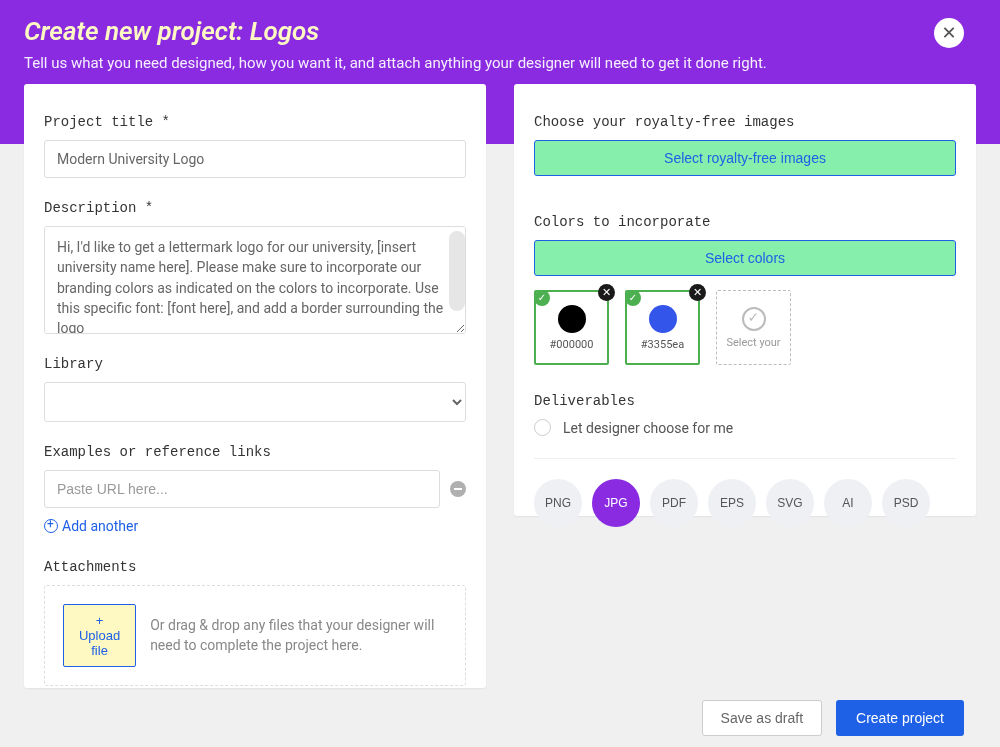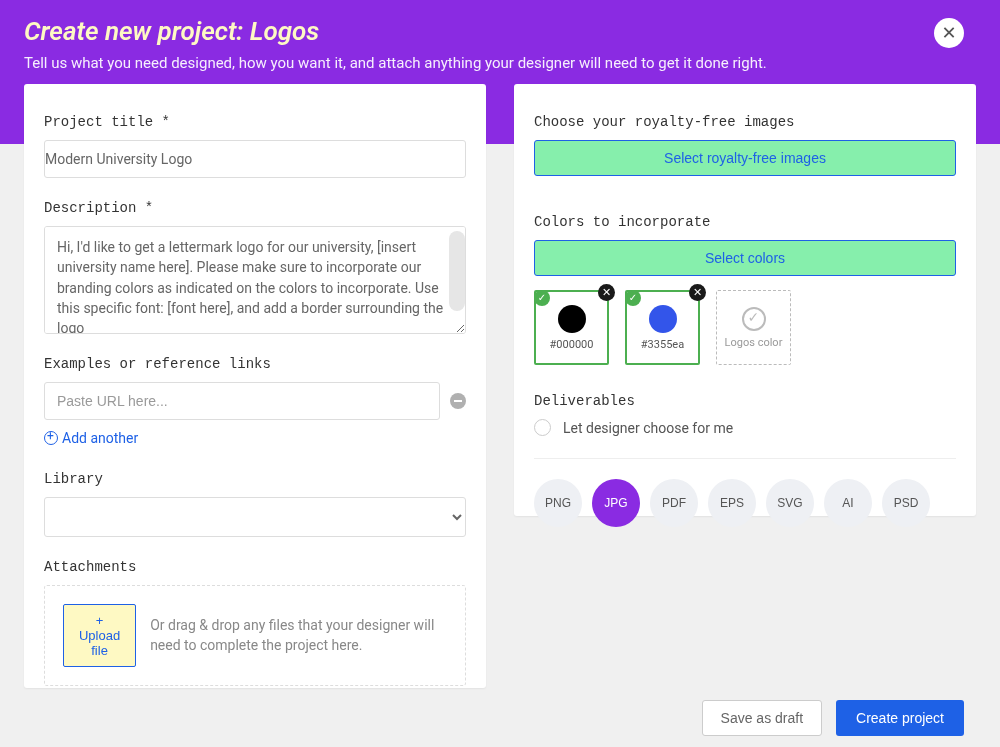--- a/index.html
+++ b/index.html
@@ -60,21 +60,21 @@
     .panel.right { height: 432px; }
     .label {
       font-size: 14px;
       color: #333;
       margin-bottom: 10px;
       display: block;
       font-family: Liberation Mono, monospace;
     }
     .text-input, .select-input {
       width: 100%;
-      padding: 10px 0;
+      padding: 10px 12px;
       border: 1px solid #ddd;
       border-radius: 3px;
       font-size: 14px;
       color: #666;
       font-family: inherit;
       background: white;
     }
     .textarea-wrapper {
       position: relative;
       border: 1px solid #ddd;
@@ -336,37 +336,37 @@
     <div class="group">
       <label class="label">Project title *</label>
       <input type="text" class="text-input" value="Modern University Logo" style="">
     </div>
 
     <div class="group">
       <label class="label">Description *</label>
       <div class="textarea-wrapper">
         <textarea class="textarea-input" style="">Hi, I'd like to get a lettermark logo for our university, [insert university name here]. Please make sure to incorporate our branding colors as indicated on the colors to incorporate. Use this specific font: [font here], and add a border surrounding the logo</textarea>
       </div>
+    </div>
+
+    <div class="group">
+      <label class="label">Library</label>
+      <select class="select-input"><option></option></select>
     </div>
 
     <div class="group">
       <label class="label">Examples or reference links</label>
       <div class="url-row">
         <input type="text" class="url-input" placeholder="Paste URL here..." style="">
         <span class="minus-icon"></span>
       </div>
       <a class="add-another">
         <span class="plus-circle"></span>
         <span>Add another</span>
       </a>
-    </div>
-
-    <div class="group">
-      <label class="label">Library</label>
-      <select class="select-input"><option></option></select>
     </div>
 
     <div class="group" style="margin-bottom:0;">
       <label class="label">Attachments</label>
       <div class="attach-zone">
         <button class="upload-btn">+ Upload file</button>
         <span class="attach-text">Or drag &amp; drop any files that your designer will need to complete the project here.</span>
       </div>
     </div>
   </div>
@@ -390,21 +390,21 @@
           <span class="swatch-label">#000000</span>
         </div>
         <div class="swatch">
           <span class="swatch-check">✓</span>
           <span class="swatch-x">✕</span>
           <div class="swatch-circle" style="background:#3355ea"></div>
           <span class="swatch-label">#3355ea</span>
         </div>
         <div class="swatch placeholder">
           <div class="swatch-circle"></div>
-          <span class="swatch-label">Logos color</span>
+          <span class="swatch-label">Select your</span>
         </div>
       </div>
     </div>
 
     <div class="group" style="margin-top:28px;">
       <label class="label">Deliverables</label>
       <div class="radio-row">
         <span class="radio-circle"></span>
         <span class="radio-label">Let designer choose for me</span>
       </div>

